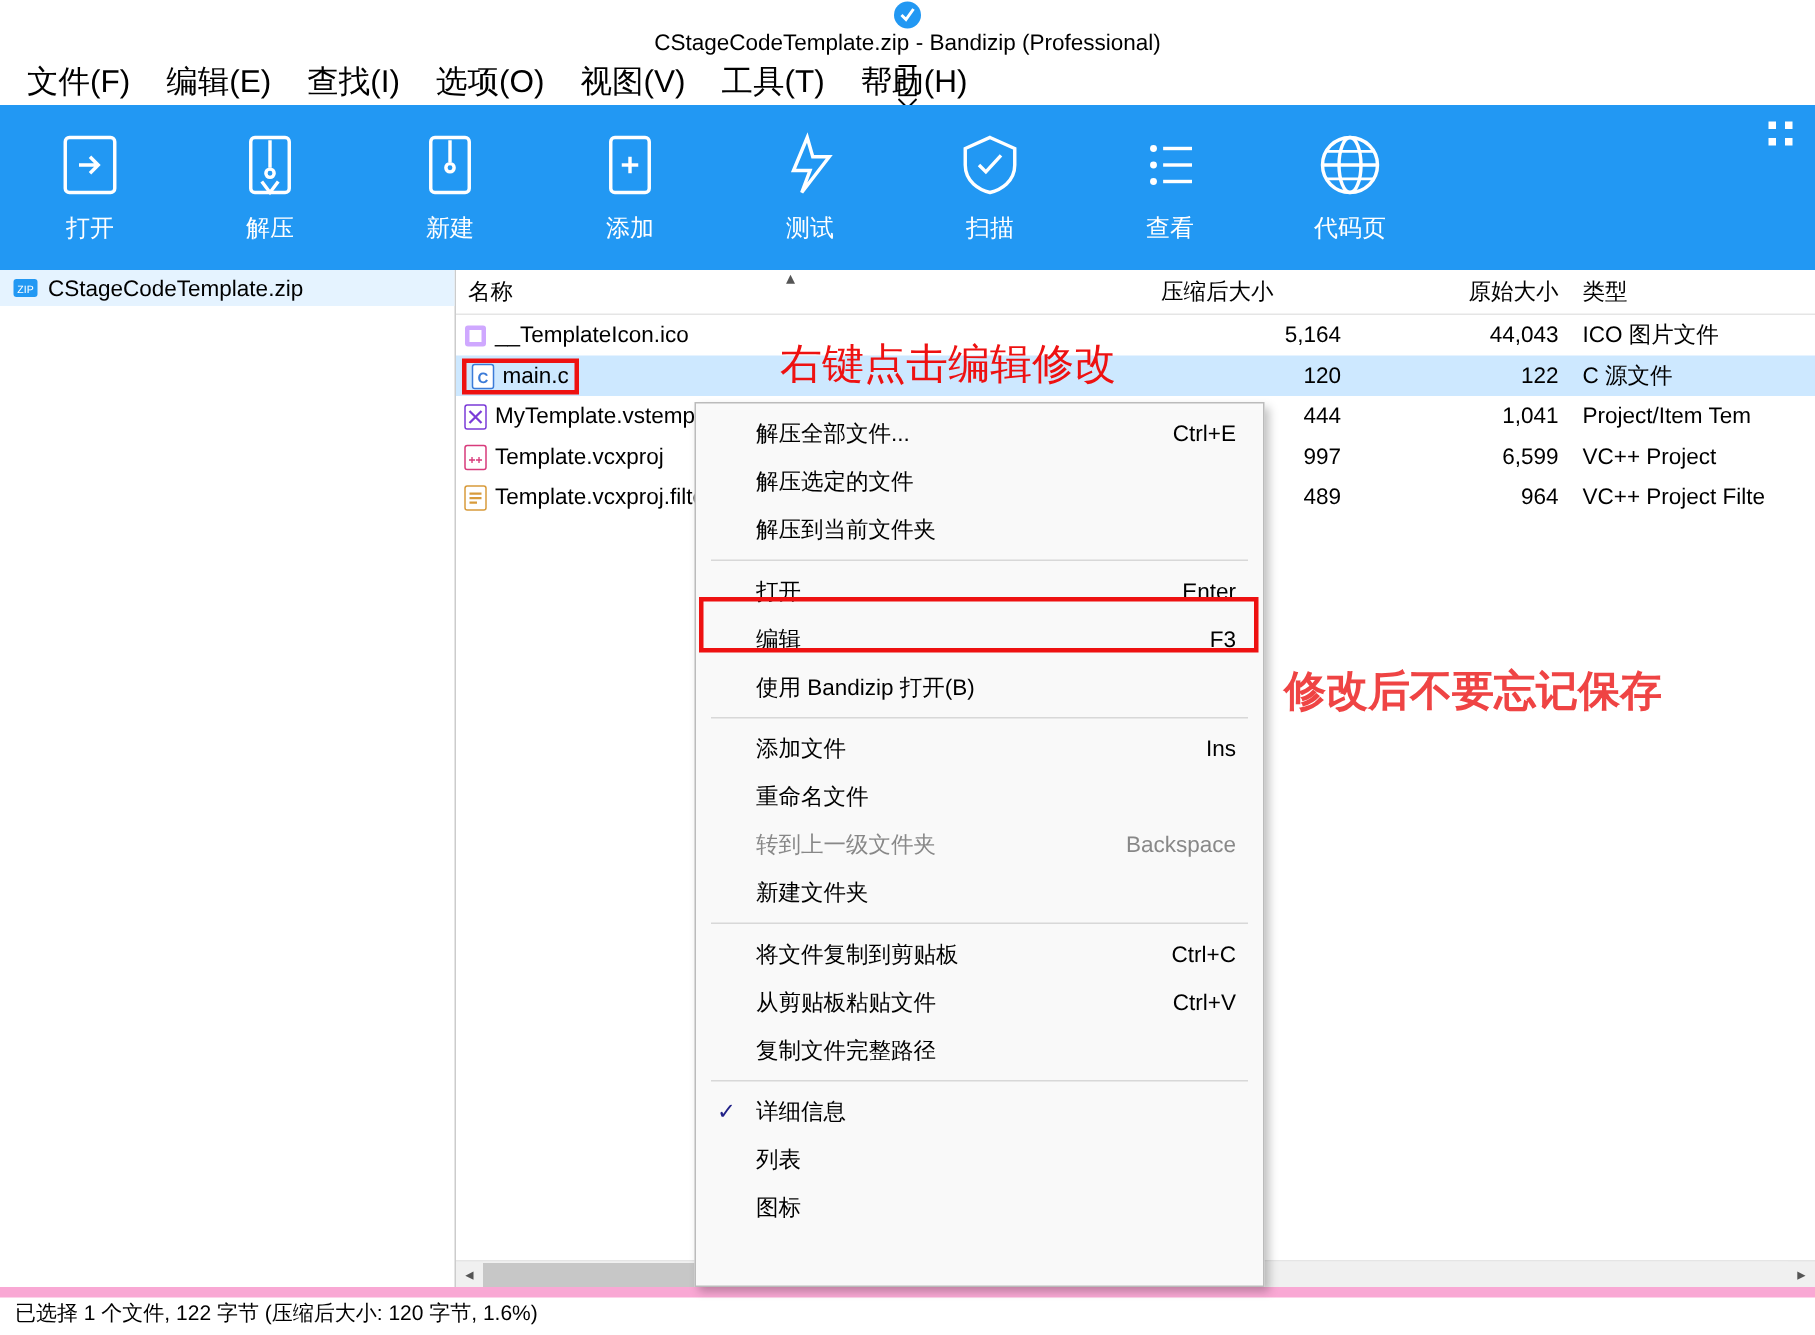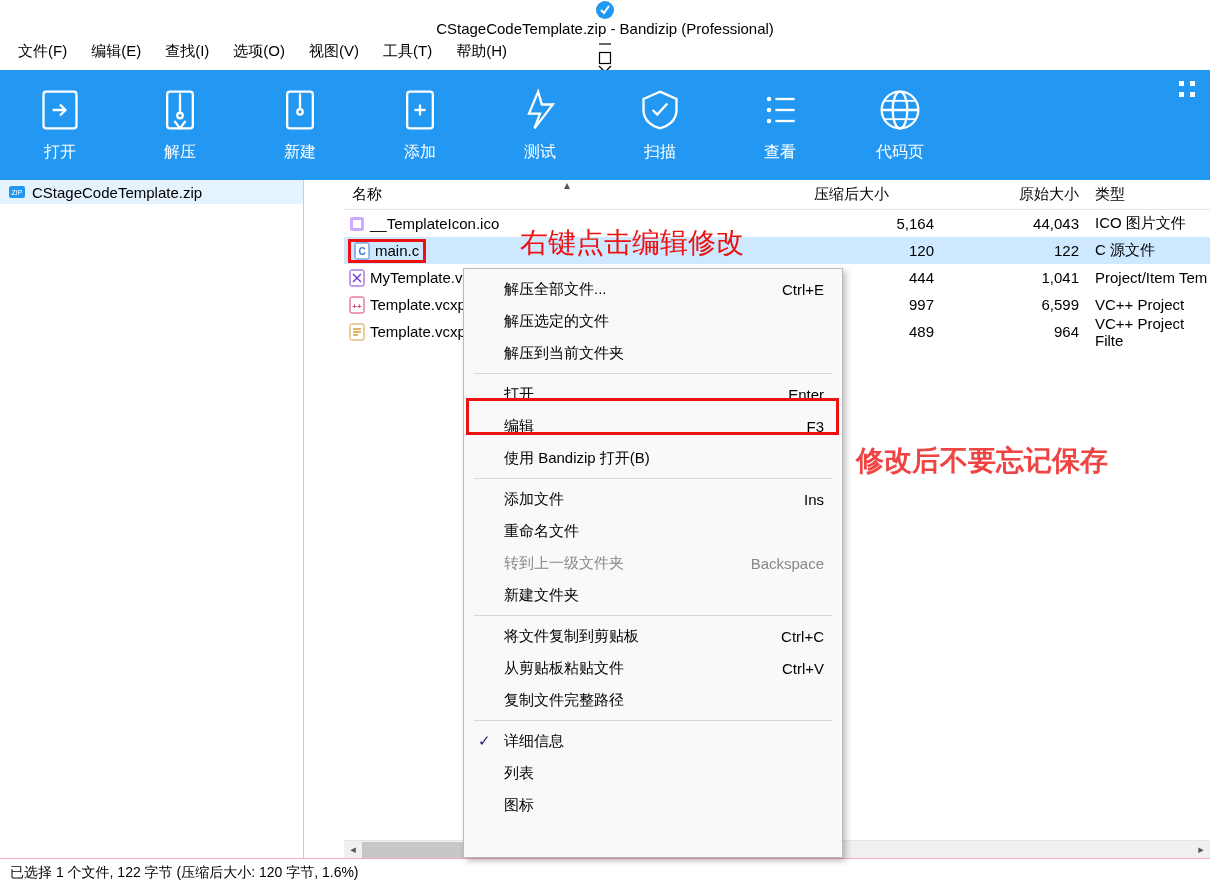--- a/index.html
+++ b/index.html
@@ -3,29 +3,29 @@
 <meta charset="utf-8">
 <style>
   * { box-sizing: border-box; margin: 0; padding: 0; }
   body { font-family: "Microsoft YaHei", "Segoe UI", Arial, sans-serif; font-size: 14px; color: #000; background: #fff; width: 1210px; height: 890px; overflow: hidden; position: relative; }
   .titlebar { height: 38px; display: flex; align-items: center; padding: 0 4px; flex-direction: column; }
   .titlebar .icon { width: 20px; height: 20px; margin: 0 8px; }
   .titlebar .title { font-size: 15px; flex: 0 0 auto; }
   .titlebar .spacer { flex: 1; }
   .winctl { width: 55px; height: 38px; display: flex; align-items: center; justify-content: center; }
   .winctl svg { width: 14px; height: 14px; }
-  .menubar { height: 32px; display: flex; padding: 0 6px; font-size: 15px; gap: 0; }
+  .menubar { height: 32px; display: flex; align-items: center; padding: 0 6px; font-size: 21px; gap: 0; }
   .menubar .item { padding: 4px 12px; }
   .toolbar { background: #2298f3; height: 110px; display: flex; align-items: center; position: relative; }
   .toolbtn { width: 120px; text-align: center; color: #fff; display: flex; flex-direction: column; align-items: center; gap: 10px; }
   .toolbtn .ic { width: 44px; height: 44px; display: flex; align-items: center; justify-content: center; }
   .toolbtn .lbl { font-size: 16px; }
   .more { position: absolute; top: 10px; right: 14px; color: #fff; }
   .more svg { width: 18px; height: 18px; }
-  .content { display: flex; height: 678px; position: relative; gap: 40px; }
+  .content { display: flex; height: 678px; position: relative; }
   .tree { width: 304px; border-right: 1px solid #ccc; }
   .treeitem { display: flex; align-items: center; padding: 3px 8px; background: #e5f3ff; font-size: 15px; gap: 6px; }
   .treeitem .zipic { width: 18px; height: 18px; }
   .listarea { flex: 1; display: flex; flex-direction: column; overflow: hidden; }
   .listhead { display: flex; height: 30px; align-items: center; font-size: 15px; border-bottom: 1px solid #e5e5e5; position: relative; }
   .listhead .col-name { width: 470px; padding-left: 8px; }
   .listhead .col-csize { width: 130px; text-align: left; padding-right: 10px; }
   .listhead .col-osize { width: 145px; text-align: right; padding-right: 10px; }
   .listhead .col-type { flex: 1; padding-left: 6px; }
   .sortarrow { position: absolute; left: 220px; top: -2px; color: #555; font-size: 12px; }
@@ -44,21 +44,21 @@
   .ctxitem .hot { margin-left: auto; color: #000; }
   .ctxitem.disabled { color: #888; }
   .ctxitem.disabled .hot { color: #888; }
   .ctxsep { height: 1px; background: #d8d8d8; margin: 4px 10px; }
   .ctxitem.check::before { content: "✓"; position: absolute; left: 14px; color: #228; }
   .redbox-edit { border: 3px solid #e11; position: absolute; left: 466px; top: 398px; width: 373px; height: 37px; z-index: 11; pointer-events: none; }
   .hscroll { height: 18px; background: #f0f0f0; display: flex; align-items: center; border-top: 1px solid #e5e5e5; }
   .hscroll .btn { width: 18px; height: 18px; display: flex; align-items: center; justify-content: center; color: #555; font-size: 11px; }
   .hscroll .track { flex: 1; height: 18px; position: relative; background: #f0f0f0; }
   .hscroll .thumb { position: absolute; top: 1px; height: 16px; background: #c7c7c7; width: 350px; }
-  .statusbar { height: 28px; border-top: 1px solid #f9a8d4; display: flex; align-items: center; font-size: 14px; padding: 0 10px; gap: 10px; background: #fff; }
+  .statusbar { height: 28px; border-top: 7px solid #f9a8d4; display: flex; align-items: center; font-size: 14px; padding: 0 10px; gap: 10px; background: #fff; }
   .statusbar .seg { white-space: nowrap; }
   .statusbar .sep { flex: 1; }
 </style>
 </head>
 <body>
 
 <div class="titlebar">
   <span class="icon">
     <svg viewBox="0 0 20 20">
         <circle cx="10" cy="10" r="9" fill="#2298f3"></circle>

